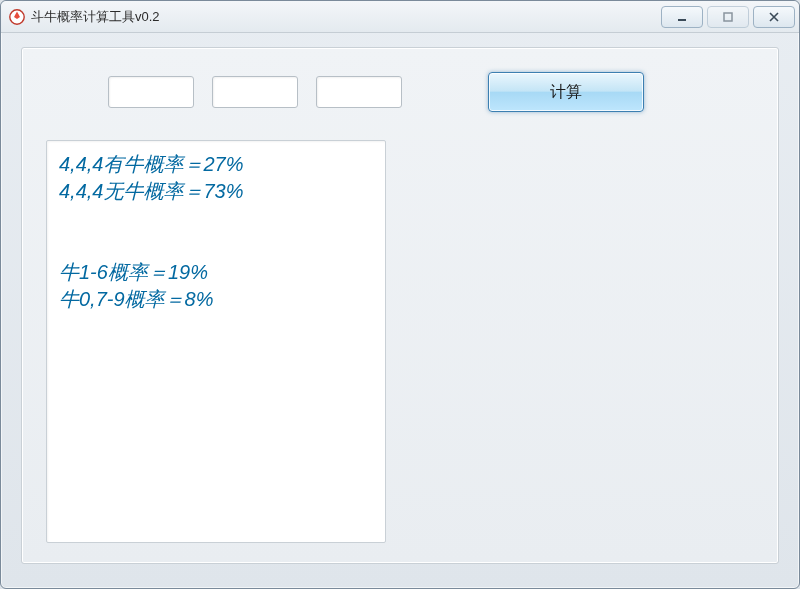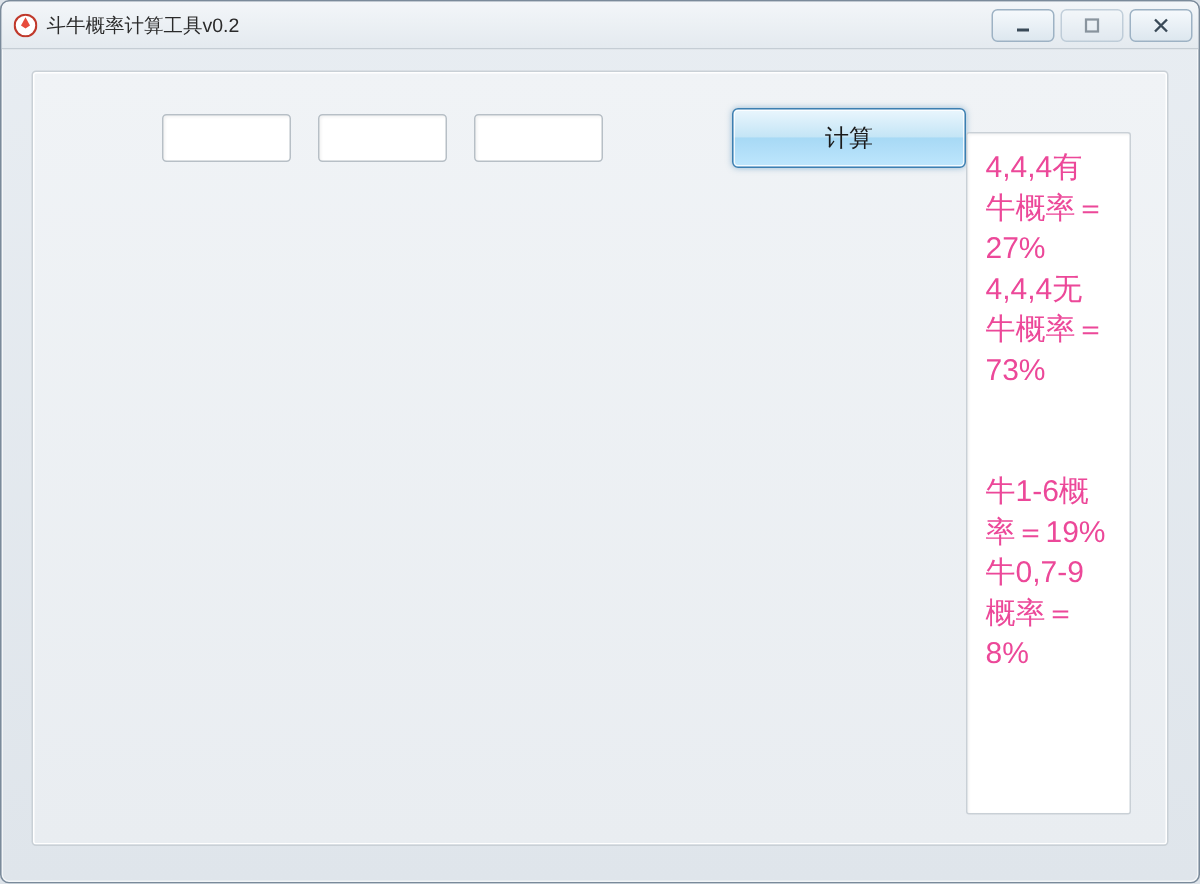--- a/index.html
+++ b/index.html
@@ -62,21 +62,21 @@
     }
     .groupbox {
       width: 100%;
       height: 100%;
       border: 1px solid #c9d0d6;
       border-radius: 3px;
       background: linear-gradient(to bottom, #f0f3f6 0%, #e9edf1 100%);
       box-shadow: inset 0 0 0 1px #fff;
       padding: 18px 24px 20px 24px;
       display: flex;
-      flex-direction: row;
+      flex-direction: column;
     }
     .input-row {
       display: flex;
       align-items: center;
       gap: 18px;
       padding-left: 62px;
       height: 52px;
     }
     .text-input {
       width: 86px;
@@ -107,24 +107,25 @@
       margin-top: 22px;
     }
     .panel {
       flex: 1;
       background: #fff;
       border: 1px solid #c9d0d6;
       border-radius: 2px;
       box-shadow: inset 1px 1px 2px rgba(0,0,0,0.05);
       padding: 10px 12px;
       font-size: 20px;
-      color: #ec4899;
+      color: #0369a1;
       line-height: 1.35;
       white-space: pre-line;
       overflow: hidden;
+      font-style: italic;
     }
     .panel-left { max-width: 340px; }
     .panel-right { max-width: 340px; }
   </style>
 </head>
 <body>
 
 <div class="window">
   <div class="titlebar">
     <span class="app-icon">

